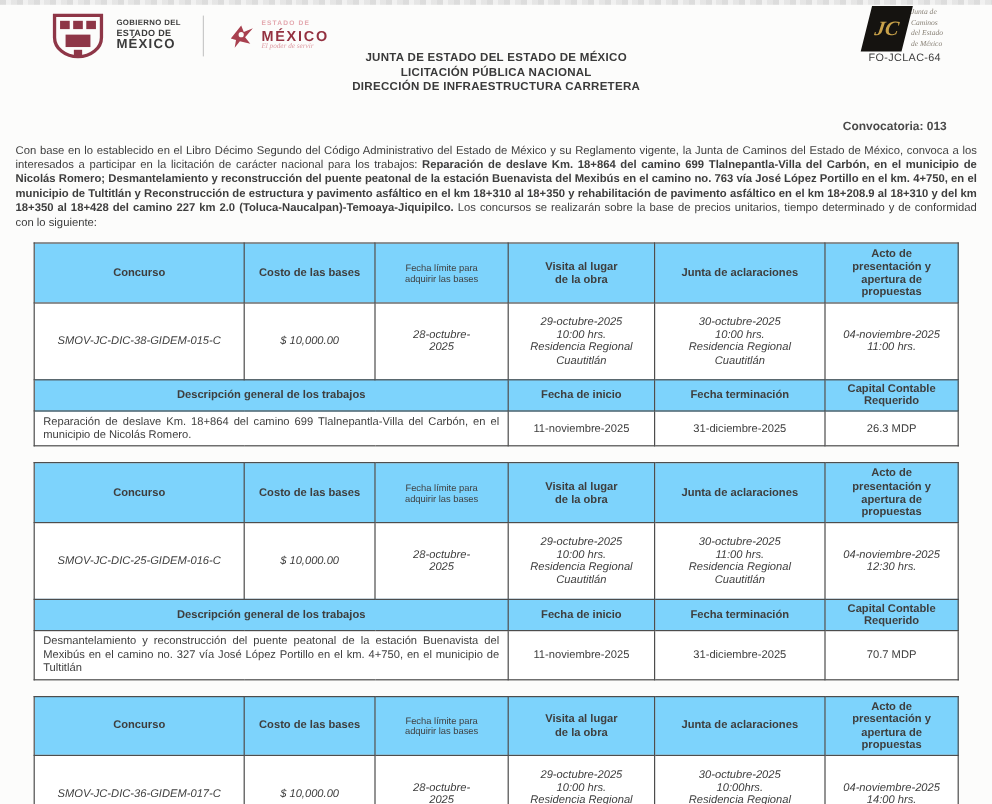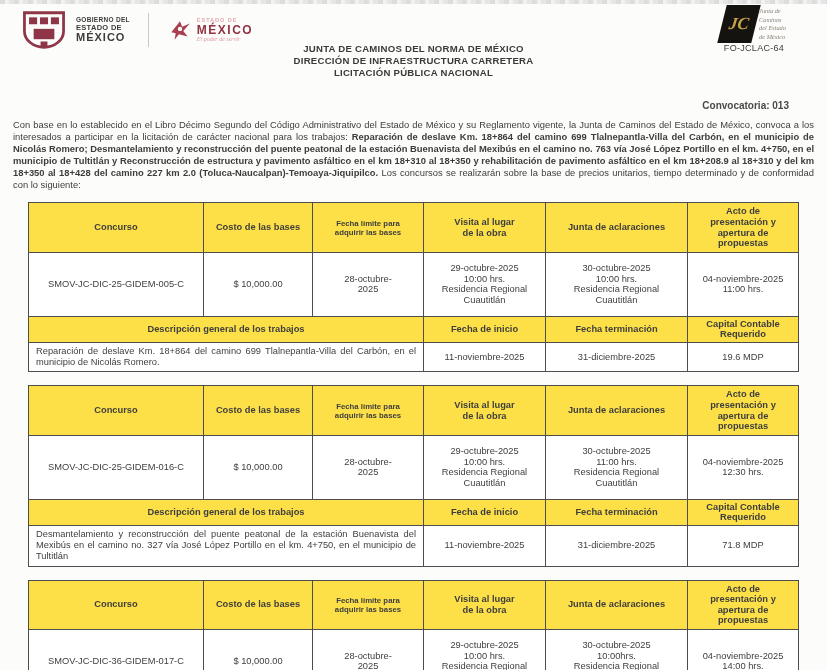--- a/index.html
+++ b/index.html
@@ -12,21 +12,21 @@
   }
   .scan-top {
     position: absolute; top: 0; left: 0; right: 0; height: 4px;
     background: repeating-linear-gradient(90deg, #cfcfcf 0 5px, #ececec 5px 9px, #dcdcdc 9px 14px);
     opacity: .7;
   }
 
   
   .header { position: relative; height: 96px; }
 
-  .logos-left { position: absolute; left: 20px; top: 10px; display: flex; align-items: center; gap: 8px; }
+  .logos-left { position: absolute; left: 41px; top: 10px; display: flex; align-items: center; gap: 8px; }
   .shield-wrap { width: 48px; display: flex; justify-content: center; }
   .gob-text { line-height: 1.04; color: #3c3c3c; font-weight: bold; letter-spacing: .3px; }
   .gob-text .g1 { font-size: 6.5px; }
   .gob-text .g2 { font-size: 7.5px; }
   .gob-text .g3 { font-size: 11px; letter-spacing: 1px; }
   .vdiv { width: 1px; height: 34px; background: #c9c9c9; margin: 0 10px; }
 
   .edomex { display: flex; align-items: center; gap: 4px; }
   .edomex-txt { line-height: 1; }
   .edomex-top { font-size: 5.5px; color: #e3a7ae; letter-spacing: 1px; font-weight: bold; }
@@ -71,26 +71,26 @@
     border-collapse: collapse; table-layout: fixed;
     width: 770px; margin: 0 0 13px 28px;
     background: #fff;
   }
   .tender th, .tender td {
     border: 1px solid #4d4d4d;
     font-size: 9.3px; line-height: 10.6px;
     text-align: center; vertical-align: middle;
     padding: 3px 4px; color: #3e3e3e;
   }
-  .tender th { background: #fde047; font-weight: bold; }
-  .tender th.small { font-size: 7.8px; font-weight: bold; line-height: 9px; }
+  .tender th { background: #7dd3fc; font-weight: bold; }
+  .tender th.small { font-size: 7.8px; font-weight: normal; line-height: 9px; }
   .tender .ml { white-space: pre-line; }
   .tender td.desc { text-align: justify; padding: 3px 7px; line-height: 11.2px; }
   .tender tr.hdr th { height: 40px; }
-  .tender tr.data td { height: 64px; }
+  .tender tr.data td { height: 64px; font-style: italic; }
   .tender tr.hdr2 th { height: 18px; padding: 2px 4px; }
 </style>
 </head>
 <body>
 
 <div class="scan-top"></div>
 
 <div class="header">
 
   <div class="logos-left">
@@ -117,23 +117,23 @@
       </svg>
       <div class="edomex-txt">
         <div class="edomex-top">ESTADO DE</div>
         <div class="edomex-name">MÉXICO</div>
         <div class="edomex-tag">El poder de servir</div>
       </div>
     </div>
   </div>
 
   <div class="title-block">
-    <div>JUNTA DE CAMINOS DEL NORMA DE MÉXICO</div>
+    <div>JUNTA DE ESTADO DEL ESTADO DE MÉXICO</div>
+    <div>LICITACIÓN PÚBLICA NACIONAL</div>
     <div>DIRECCIÓN DE INFRAESTRUCTURA CARRETERA</div>
-    <div>LICITACIÓN PÚBLICA NACIONAL</div>
   </div>
 
   <div class="right-block">
     <div class="jc-logo">
       <div class="jc-mark">
         <span>JC</span>
       </div>
       <div class="jc-caption">
         <div>Junta de</div>
         <div>Caminos</div>
@@ -167,21 +167,21 @@
 adquirir las bases</th>
     <th class="ml">Visita al lugar
 de la obra</th>
     <th>Junta de aclaraciones</th>
     <th class="ml">Acto de
 presentación y
 apertura de
 propuestas</th>
   </tr>
   <tr class="data">
-    <td>SMOV-JC-DIC-25-GIDEM-005-C</td>
+    <td>SMOV-JC-DIC-38-GIDEM-015-C</td>
     <td>$ 10,000.00</td>
     <td class="ml">28-octubre-
 2025</td>
     <td class="ml">29-octubre-2025
 10:00 hrs.
 Residencia Regional
 Cuautitlán</td>
     <td class="ml">30-octubre-2025
 10:00 hrs.
 Residencia Regional
@@ -193,21 +193,21 @@
     <th colspan="3">Descripción general de los trabajos</th>
     <th>Fecha de inicio</th>
     <th>Fecha terminación</th>
     <th class="ml">Capital Contable
 Requerido</th>
   </tr>
   <tr>
     <td colspan="3" class="desc">Reparación de deslave Km. 18+864 del camino 699 Tlalnepantla-Villa del Carbón, en el municipio de Nicolás Romero.</td>
     <td>11-noviembre-2025</td>
     <td>31-diciembre-2025</td>
-    <td>19.6 MDP</td>
+    <td>26.3 MDP</td>
   </tr>
 </tbody>
   </table>
 
 <table class="tender">
   <colgroup>
       <col style="width:175px">
       <col style="width:109px">
       <col style="width:111px">
       <col style="width:122px">
@@ -248,21 +248,21 @@
     <th colspan="3">Descripción general de los trabajos</th>
     <th>Fecha de inicio</th>
     <th>Fecha terminación</th>
     <th class="ml">Capital Contable
 Requerido</th>
   </tr>
   <tr>
     <td colspan="3" class="desc">Desmantelamiento y reconstrucción del puente peatonal de la estación Buenavista del Mexibús en el camino no. 327 vía José López Portillo en el km. 4+750, en el municipio de Tultitlán</td>
     <td>11-noviembre-2025</td>
     <td>31-diciembre-2025</td>
-    <td>71.8 MDP</td>
+    <td>70.7 MDP</td>
   </tr>
 </tbody>
   </table>
 
 <table class="tender">
   <colgroup>
       <col style="width:175px">
       <col style="width:109px">
       <col style="width:111px">
       <col style="width:122px">

